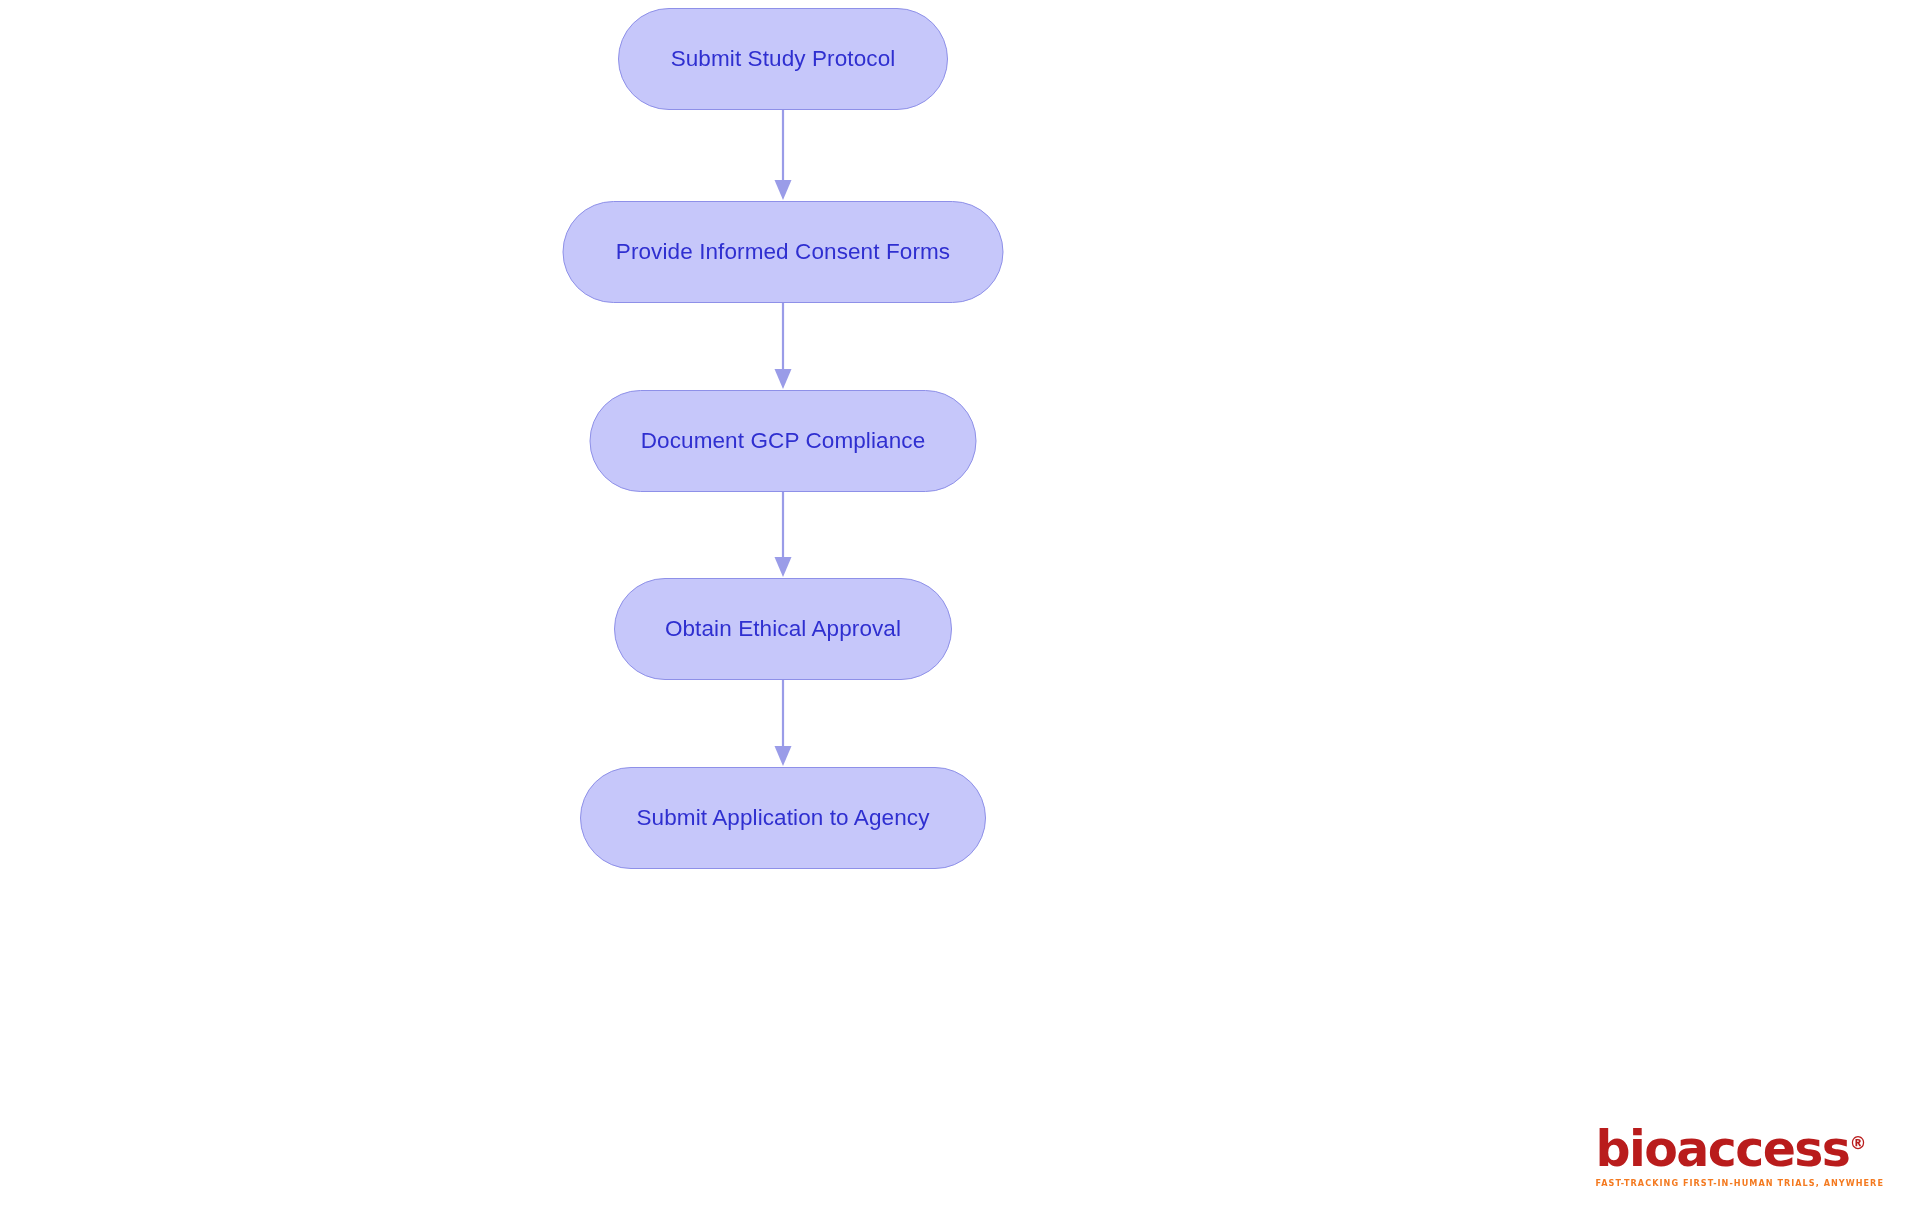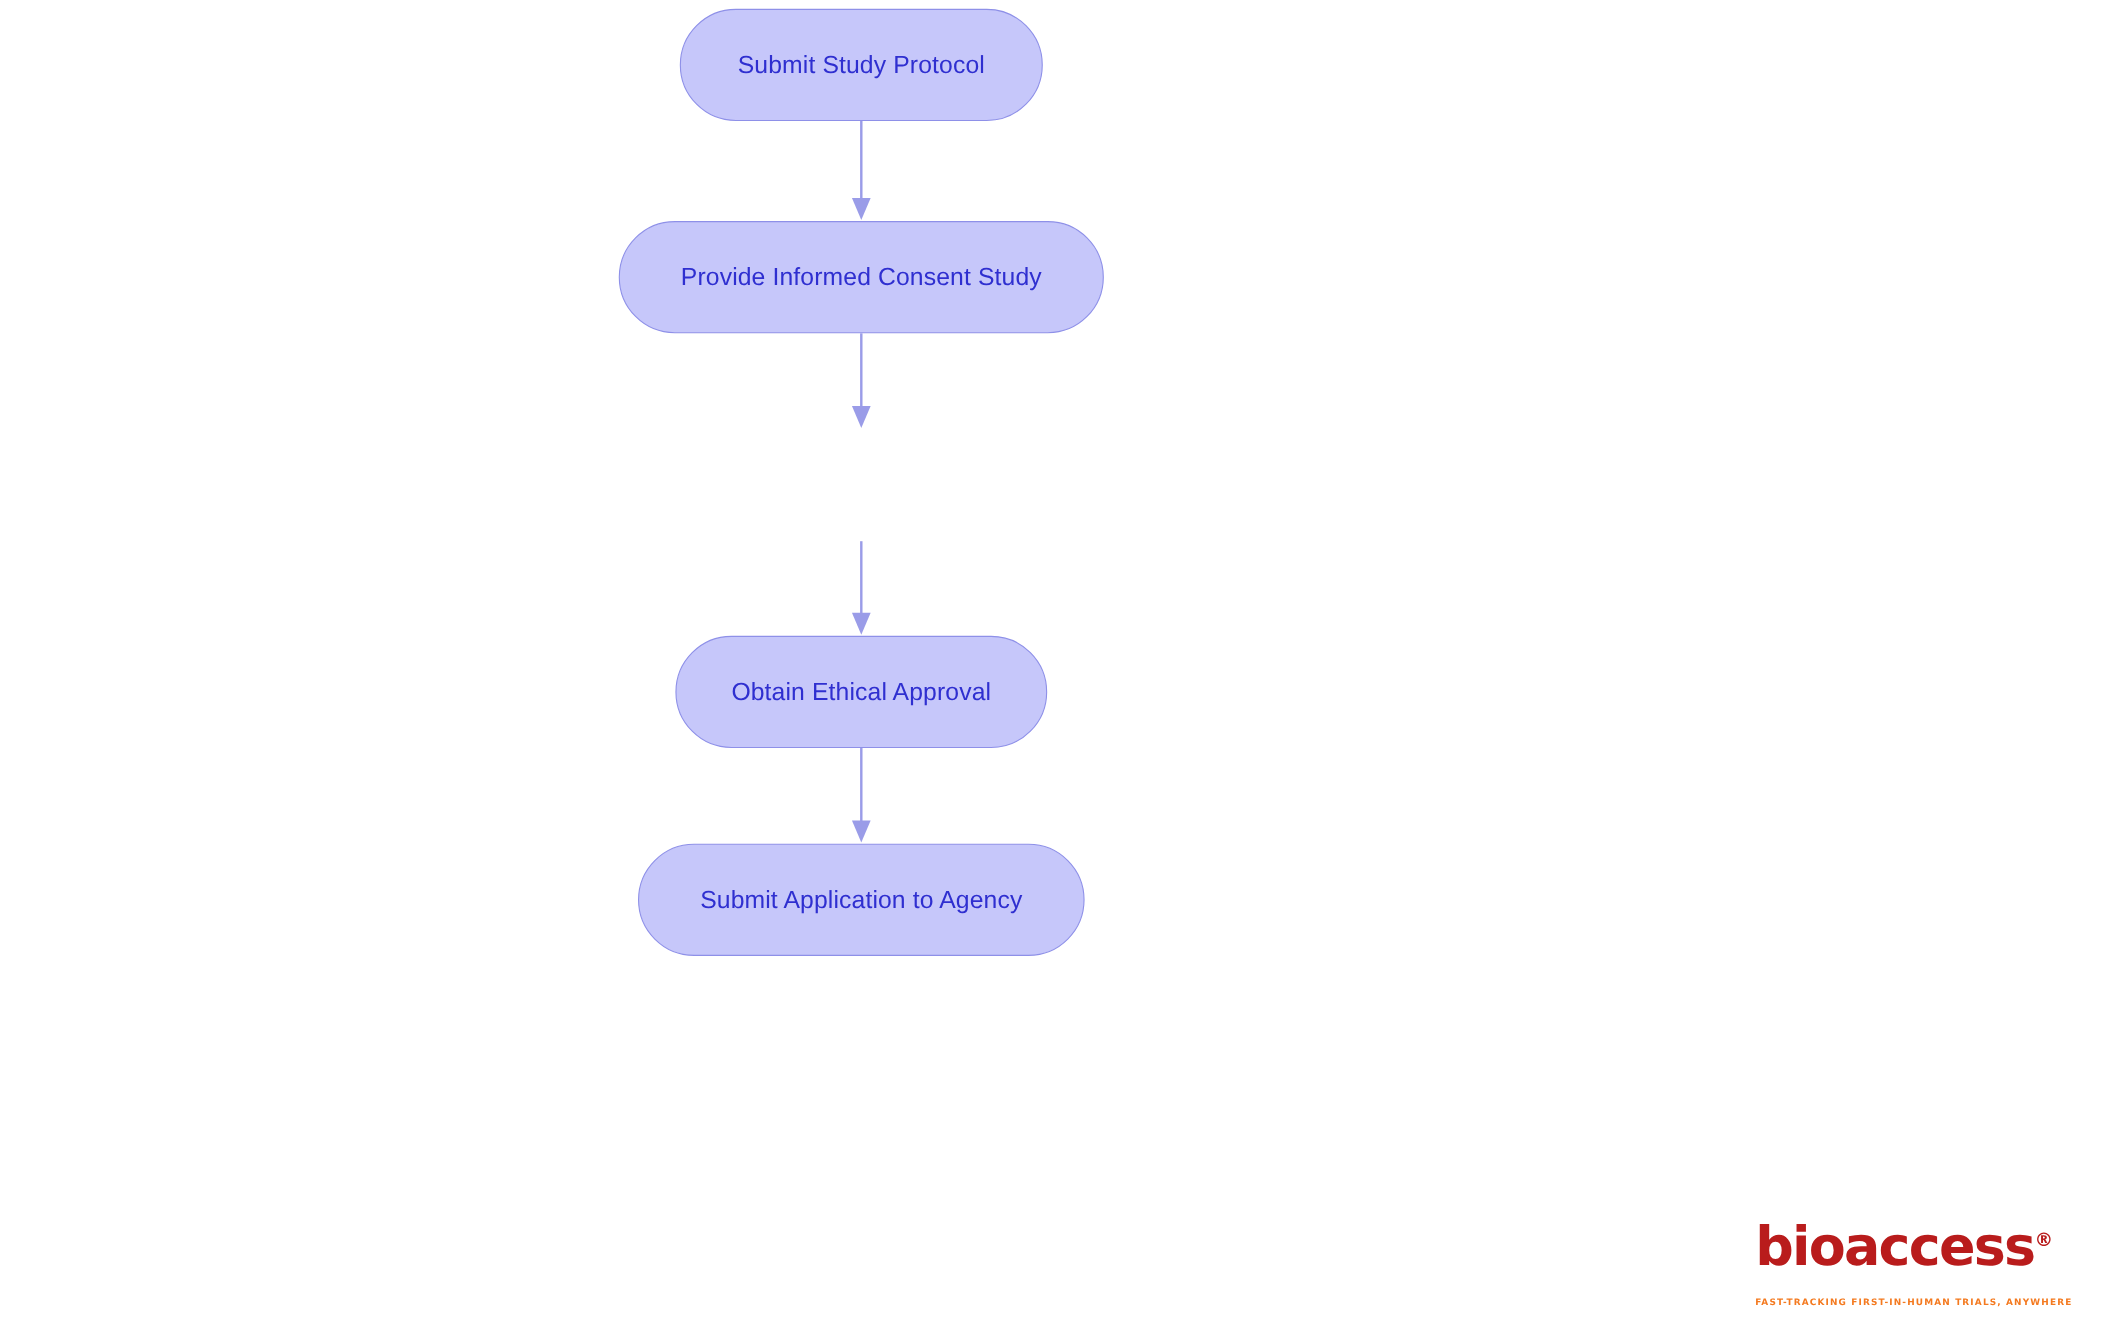--- a/index.html
+++ b/index.html
@@ -90,21 +90,21 @@
     vertical-align: super;
     letter-spacing: 0;
     font-weight: 700;
   }
   .brand-tagline {
     color: #f47a20;
     font-size: 8.1px;
     font-weight: 700;
     letter-spacing: 1.05px;
     line-height: 1;
-    margin-top: 21px;
+    margin-top: 5px;
     white-space: nowrap;
     font-family: "DejaVu Sans", "Liberation Sans", sans-serif;
   }
 </style>
 </head>
 <body>
 
 <div id="flow-canvas">
 
   <div class="node node-1">
@@ -112,30 +112,33 @@
   </div>
 
   <div class="connector conn-1">
     <svg width="26" height="92" viewBox="0 0 26 92" xmlns="http://www.w3.org/2000/svg">
       <line x1="13" y1="0" x2="13" y2="74" stroke="#9a9ce8" stroke-width="2.2"></line>
       <polygon points="13,90 4.5,70 21.5,70" fill="#9a9ce8"></polygon>
     </svg>
   </div>
 
   <div class="node node-2">
-    <span class="node-label">Provide Informed Consent Study</span>
+    <span class="node-label">Provide Informed Consent Forms</span>
   </div>
 
   <div class="connector conn-2">
     <svg width="26" height="88" viewBox="0 0 26 88" xmlns="http://www.w3.org/2000/svg">
       <line x1="13" y1="0" x2="13" y2="70" stroke="#9a9ce8" stroke-width="2.2"></line>
       <polygon points="13,86 4.5,66 21.5,66" fill="#9a9ce8"></polygon>
     </svg>
   </div>
 
+  <div class="node node-3">
+    <span class="node-label">Document GCP Compliance</span>
+  </div>
 
   <div class="connector conn-3">
     <svg width="26" height="87" viewBox="0 0 26 87" xmlns="http://www.w3.org/2000/svg">
       <line x1="13" y1="0" x2="13" y2="69" stroke="#9a9ce8" stroke-width="2.2"></line>
       <polygon points="13,85 4.5,65 21.5,65" fill="#9a9ce8"></polygon>
     </svg>
   </div>
 
   <div class="node node-4">
     <span class="node-label">Obtain Ethical Approval</span>

